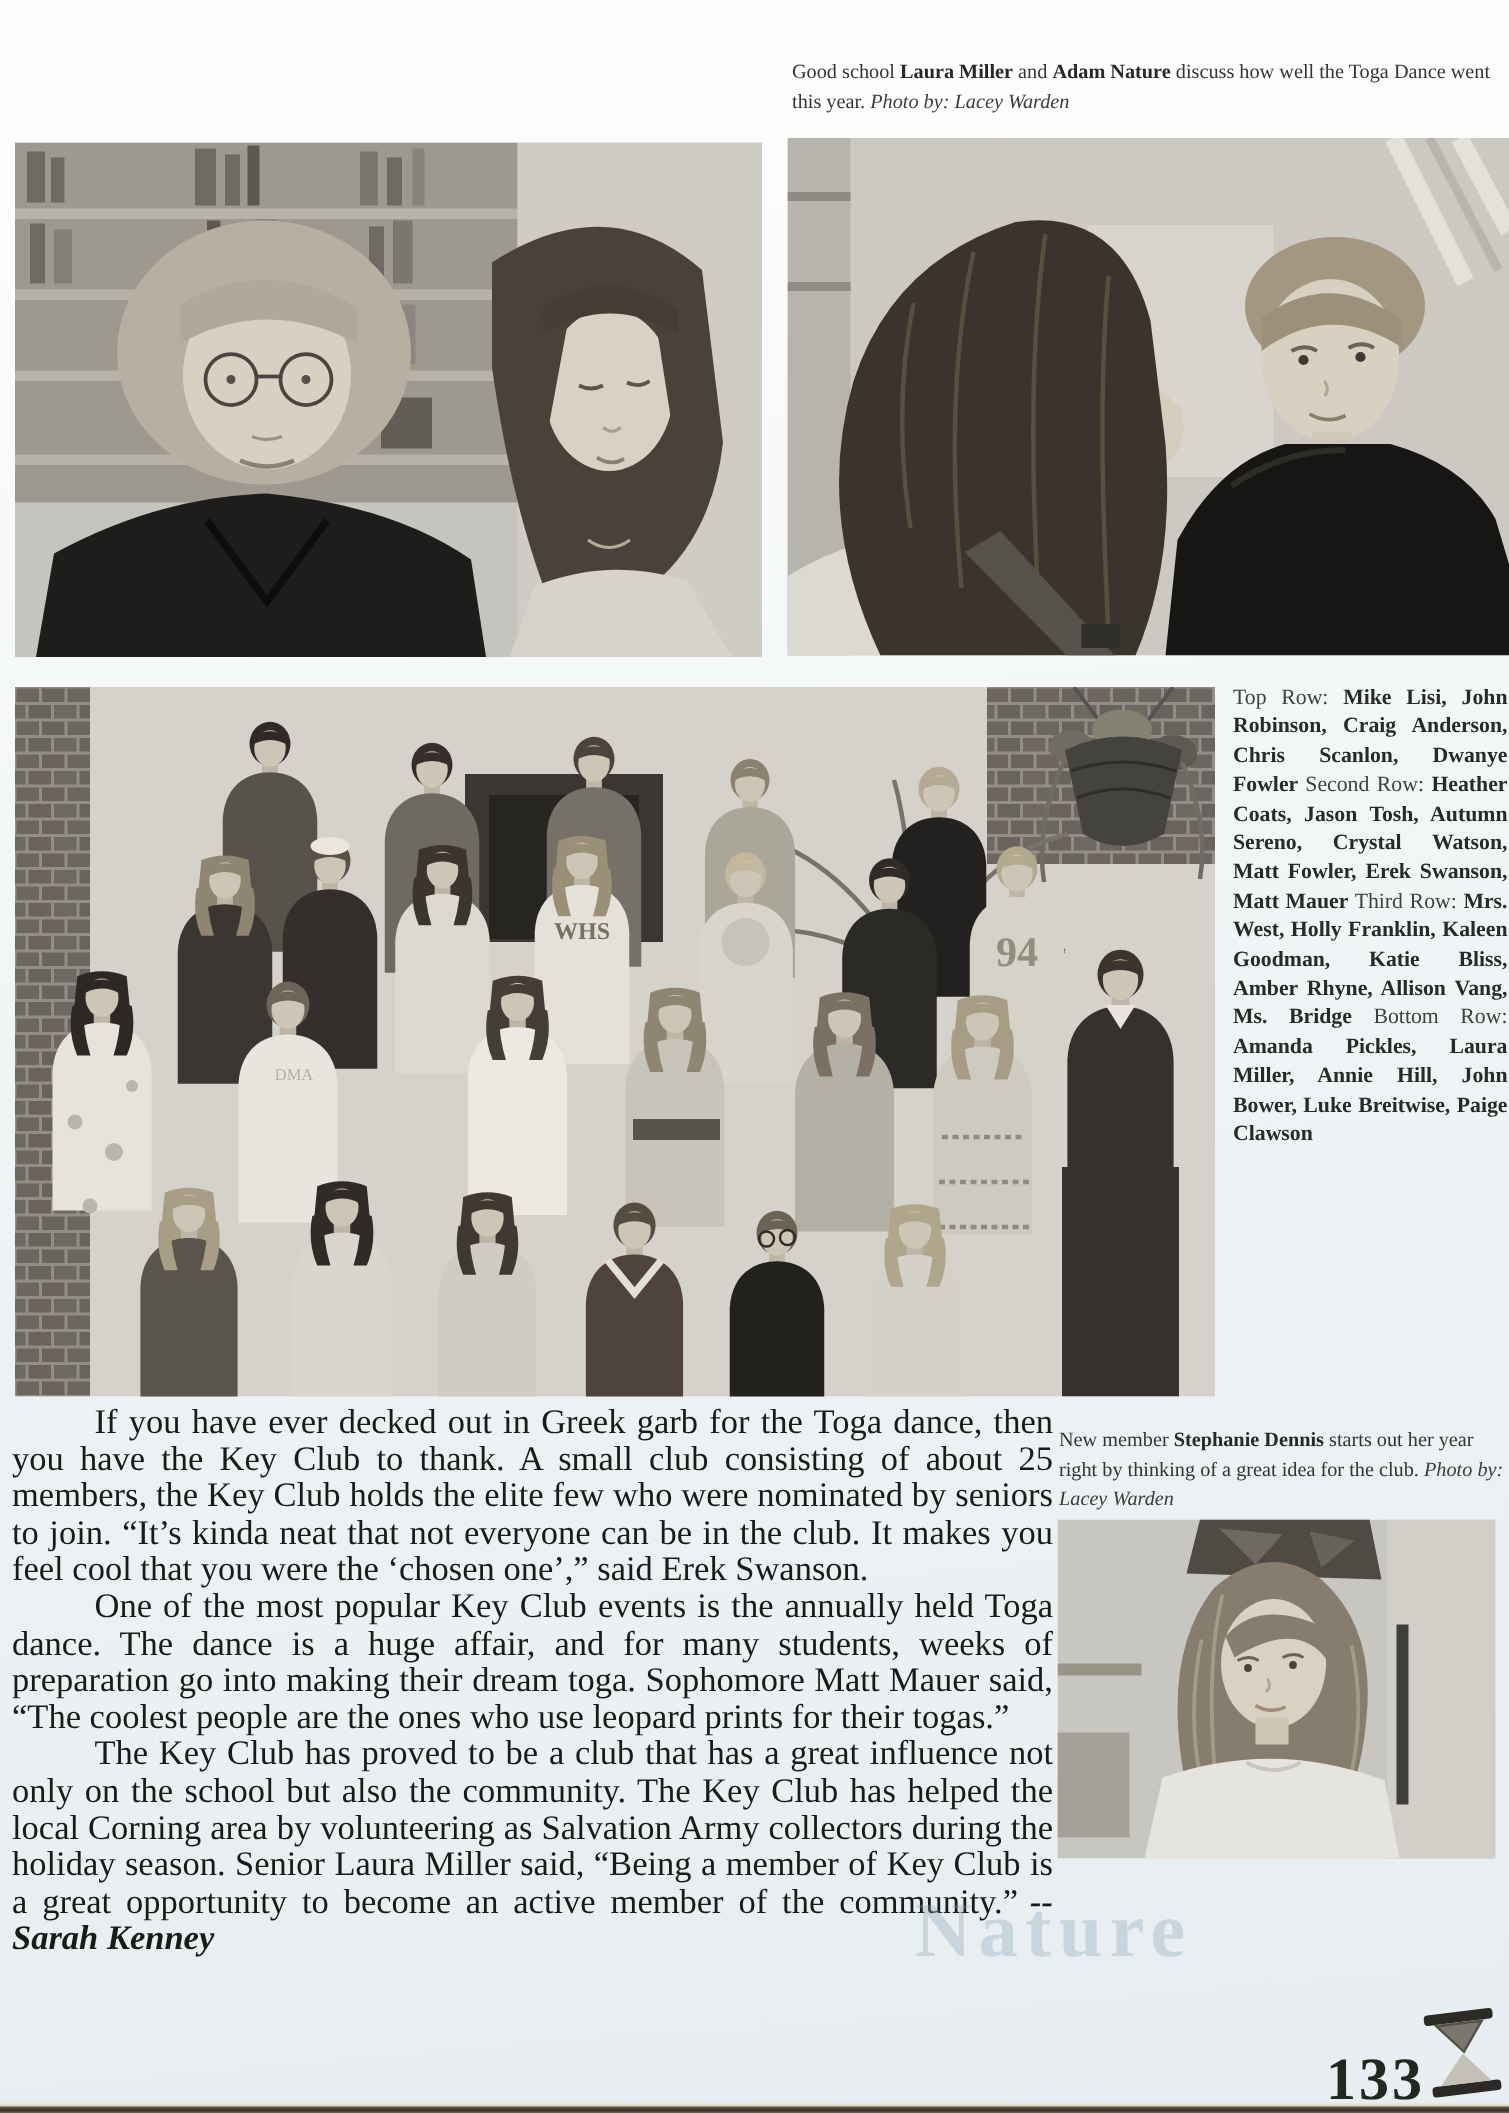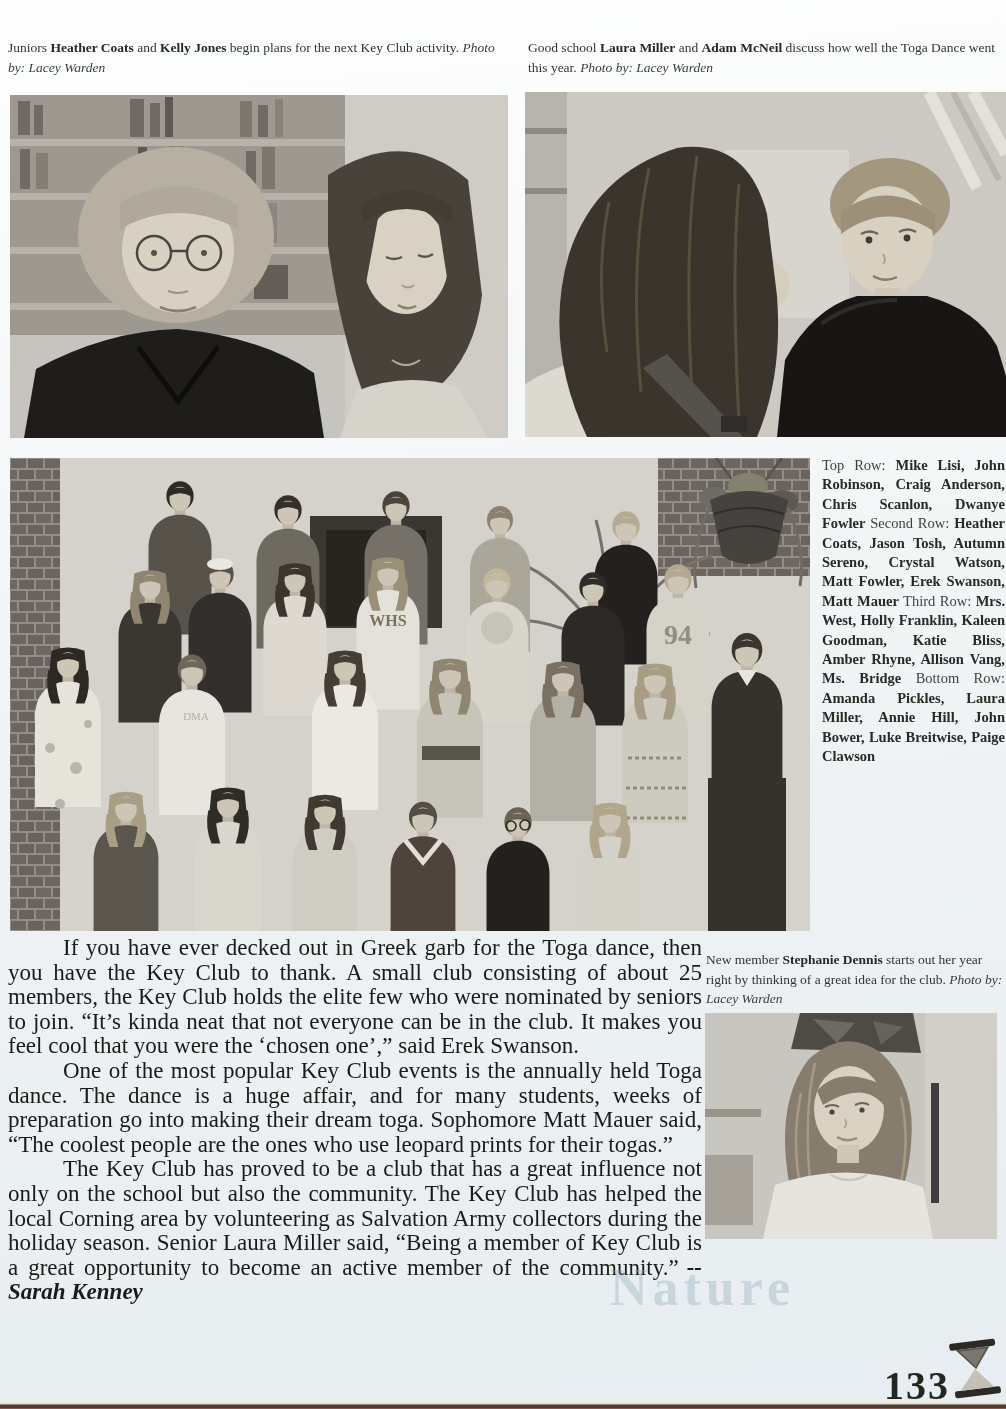--- a/index.html
+++ b/index.html
@@ -41,24 +41,22 @@
     letter-spacing:2px;color:#23271f;}
   .hourglass{position:absolute;left:948px;top:1338px;}
   .bottom-edge{position:absolute;left:0;bottom:0;width:100%;height:7px;
     background:linear-gradient(180deg,#efe8d8 0%,#e8dfcd 22%,#55493e 45%,#3a332c 72%,#9a655a 100%);}
 </style>
 </head>
 <body>
 
 <div class="page">
 
-  <p class="cap cap-tl"><span>Juniors </span><b>Heather Coats</b><span> and </span><b>Kelly Jones</b><span> begin plans for the next Key Club activity.</span>
-  <i>Photo by: Lacey Warden</i></p>
-
-  <p class="cap cap-tr"><span>Good school </span><b>Laura Miller</b><span> and </span><b>Adam McNeil</b><span> discuss how well the Toga Dance went this year.</span>
+
+  <p class="cap cap-tr"><span>Good school </span><b>Laura Miller</b><span> and </span><b>Adam Nature</b><span> discuss how well the Toga Dance went this year.</span>
   <i>Photo by: Lacey Warden</i></p>
 
   <svg class="photo ph-tl" width="498" height="343" viewBox="0 0 498 343">
     <rect width="498" height="343" fill="#c6c4be"></rect>
     <g>
       <rect x="0" y="0" width="335" height="240" fill="#9d9890"></rect>
       <g fill="#6f6b64">
         <rect x="8" y="6" width="12" height="34"></rect>
           <rect x="24" y="10" width="9" height="30"></rect>
         <rect x="120" y="4" width="14" height="38"></rect>

